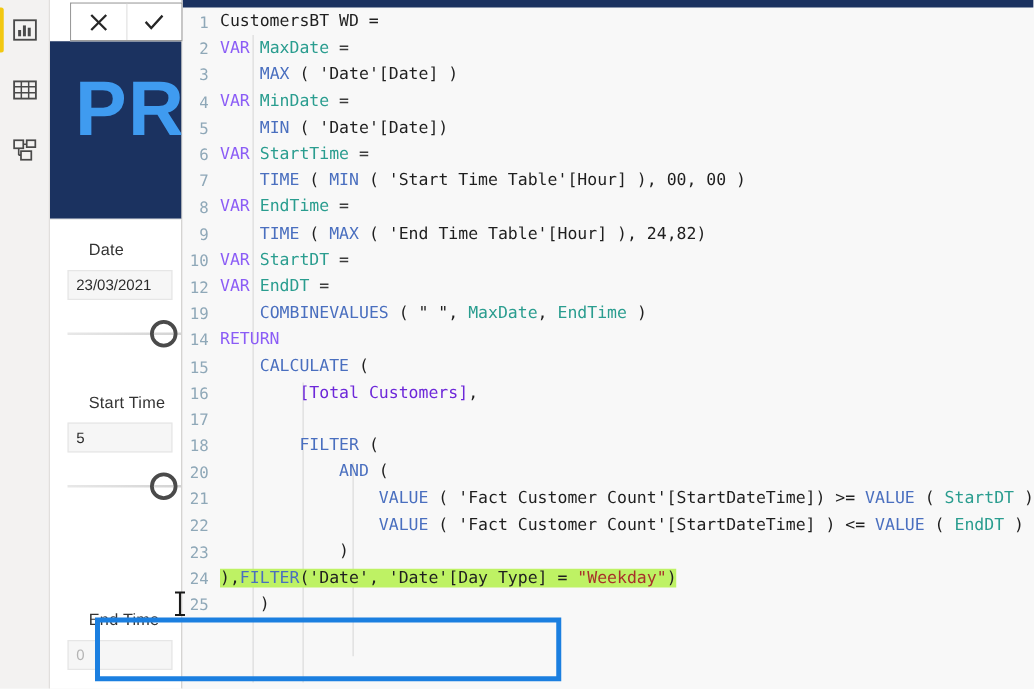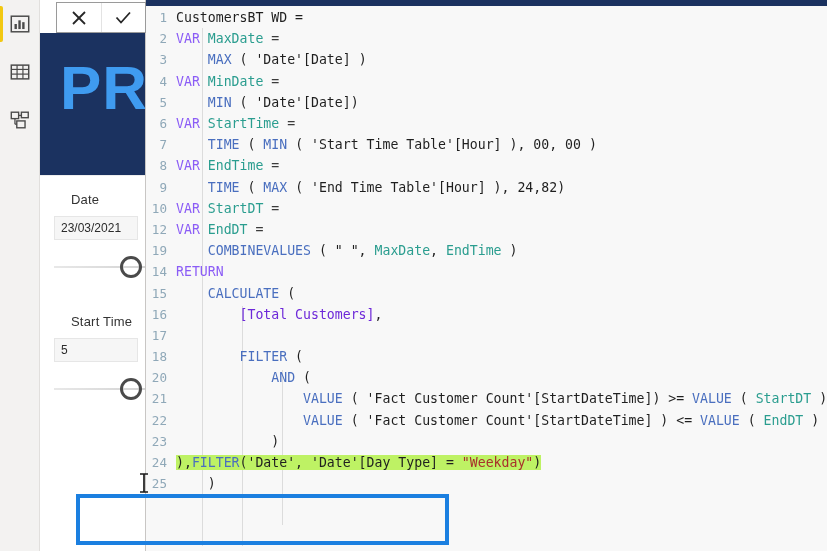--- a/index.html
+++ b/index.html
@@ -180,20 +180,25 @@
 
     <div class="slicer" style="top:314px">
       <div class="slicer-title">Start Time</div>
       <div class="slicer-box">5</div>
       <div class="slicer-slider">
         <div class="slider-track"></div>
         <div class="slider-knob"></div>
       </div>
     </div>
 
+    <div class="slicer" style="top:488px">
+      <div class="slicer-title">End Time</div>
+      <div class="slicer-box dim">0</div>
+
+    </div>
   </div>
 
   <div id="fbtns">
     <div class="fbtn">
       <svg width="20" height="20" viewBox="0 0 20 20">
         <line x1="4" y1="4" x2="16" y2="16" stroke="#262626" stroke-width="1.8"></line>
         <line x1="16" y1="4" x2="4" y2="16" stroke="#262626" stroke-width="1.8"></line>
       </svg>
     </div>
     <div class="fbtn">

